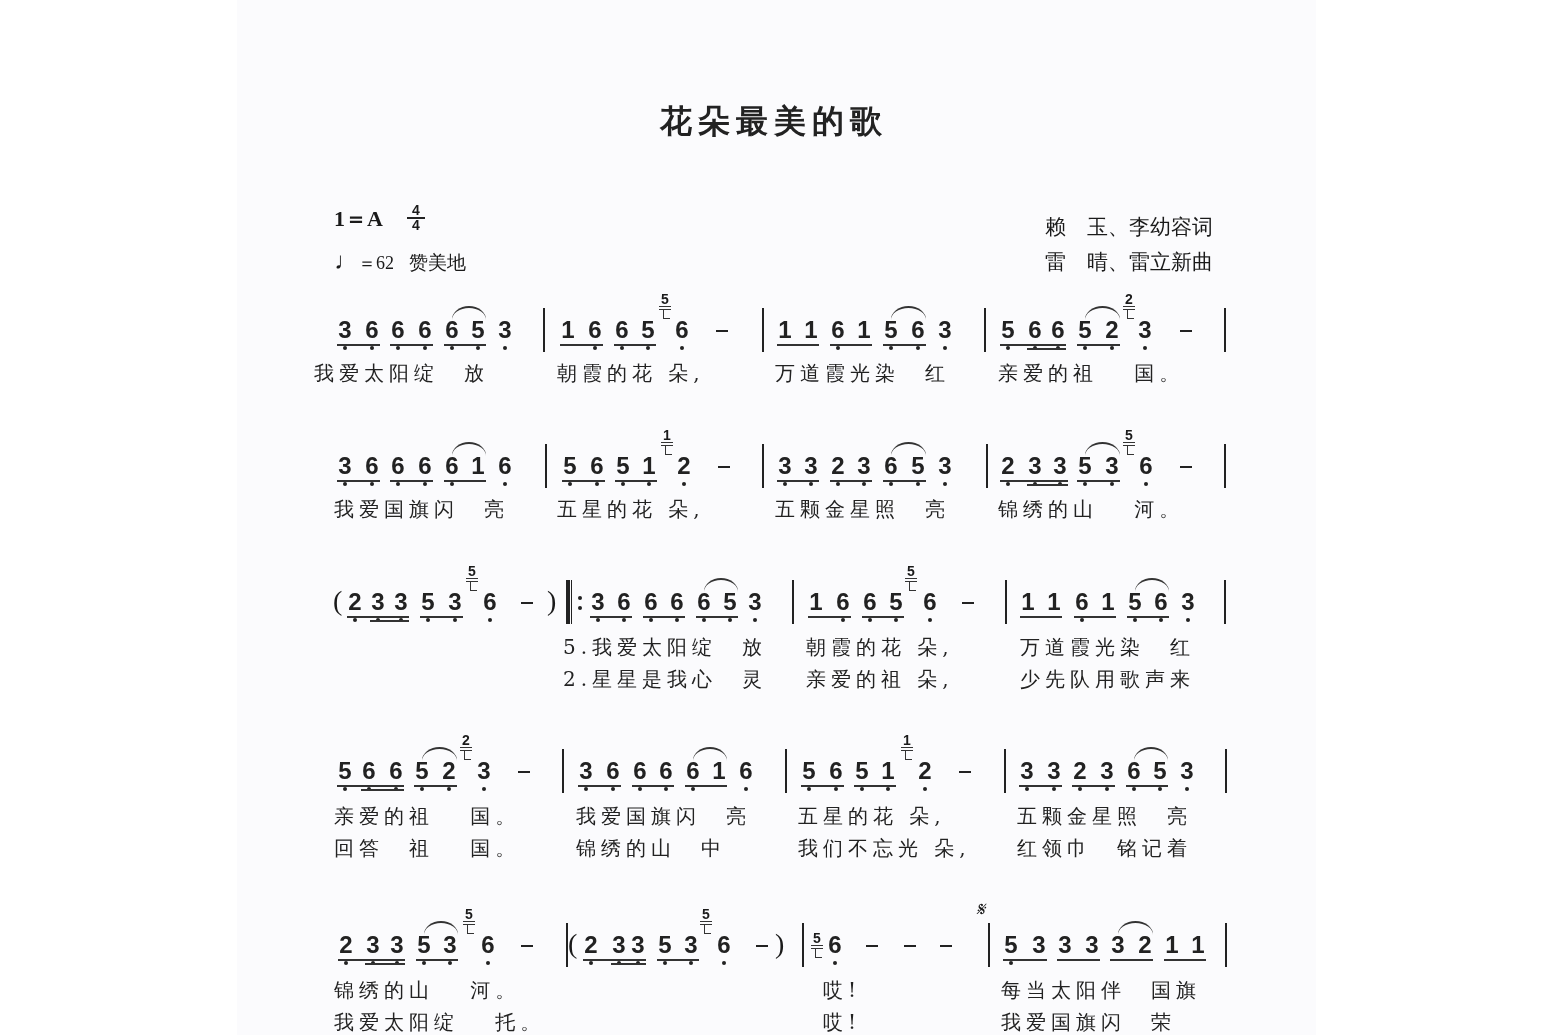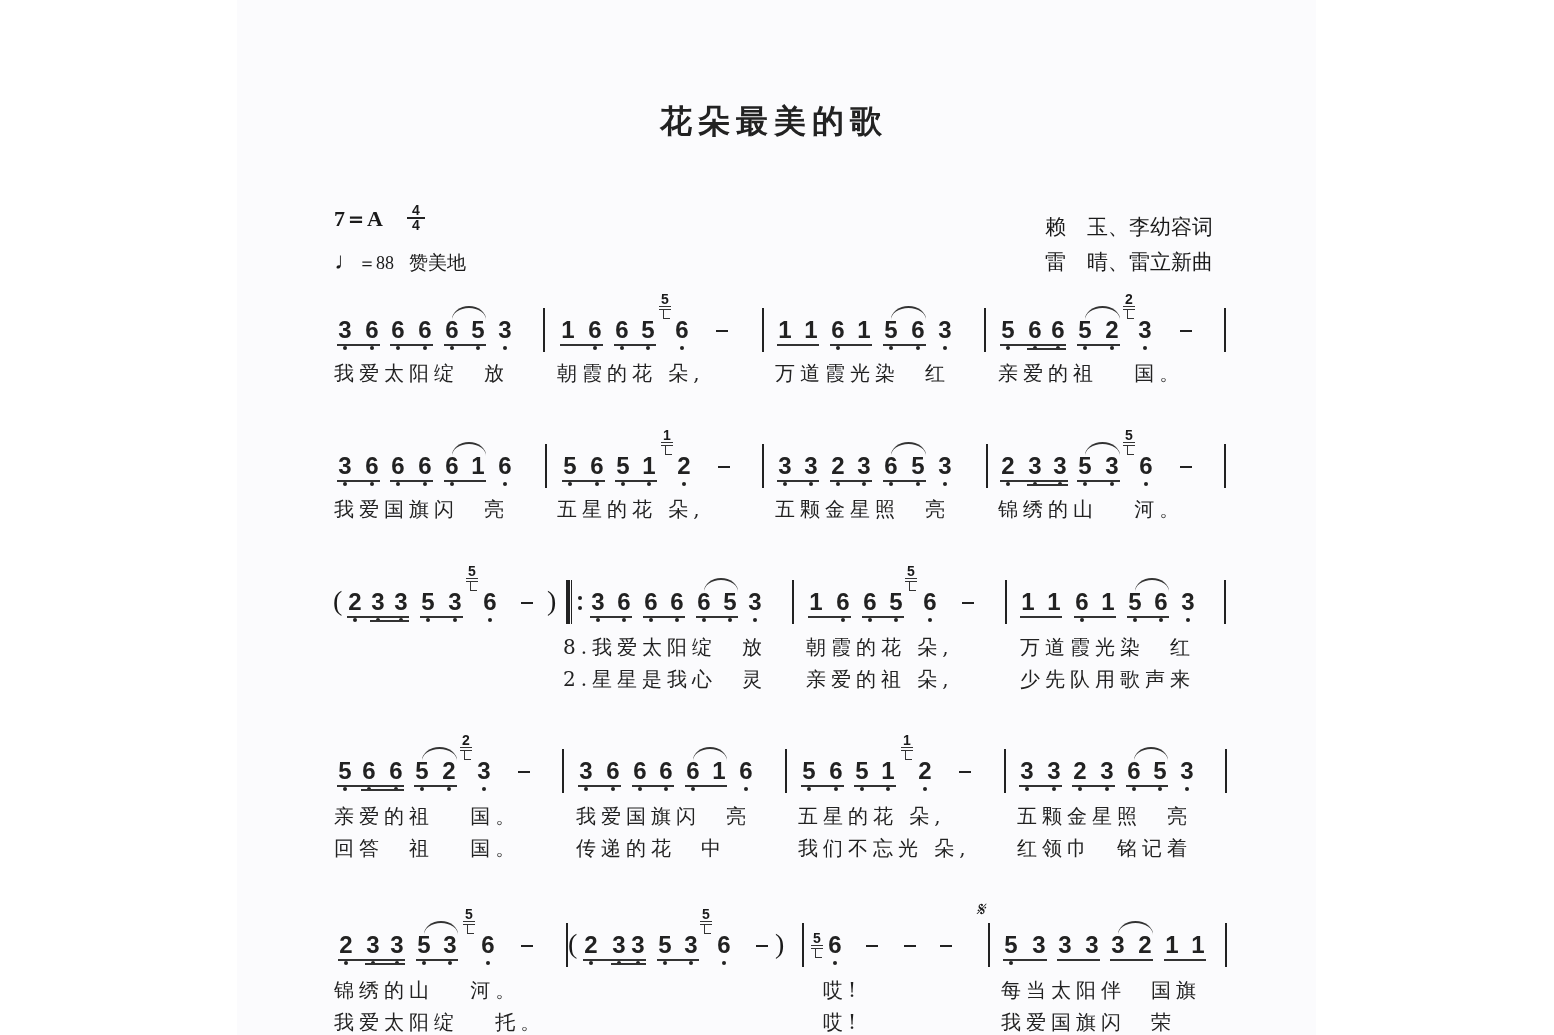--- a/index.html
+++ b/index.html
@@ -30,27 +30,27 @@
   .repbar { position:absolute; height:44px; }
   .segno { position:absolute; font-family:"DejaVu Serif", serif; font-size:20px; font-style:italic; }
 </style>
 </head>
 <body>
 
 <div class="page"></div>
 
 <div class="abs title">花朵最美的歌</div>
 
-<div class="abs key">7＝A</div>
+<div class="abs key">1＝A</div>
 <div class="abs timesig">
   <span class="num">4</span>
   <span>4</span>
 </div>
 <div class="abs tempo">
-  <span class="note-glyph">♩</span><span>＝88</span>
+  <span class="note-glyph">♩</span><span>＝62</span>
 </div>
 <div class="abs expr">赞美地</div>
 <div class="abs credits">
   <div>赖　玉、李幼容词</div>
   <div>雷　晴、雷立新曲</div>
 </div>
 
 <div id="score">
     <div class="n" style="left: 337px; top: 318px;">3</div>
     <div class="dot" style="left: 343px; top: 346px;"></div>
@@ -119,21 +119,21 @@
     <div class="ul" style="left: 1000px; width: 66px; top: 344px;"></div>
     <div class="ul" style="left: 1027px; width: 39px; top: 348px;"></div>
     <div class="ul" style="left: 1077px; width: 43px; top: 344px;"></div>
     <div class="slur" style="left: 1085px; width: 35px; top: 306px;"></div>
     <div class="grace" style="left: 1123px; top: 292px;">2</div>
     <div class="graceul" style="left: 1123px; top: 306px;"></div>
     <div class="graceul" style="left: 1123px; top: 309px;"></div>
     <div class="gracehook" style="left: 1127px; top: 310px;"></div>
     <div class="dash" style="left: 1180px; top: 330px;"></div>
     <div class="bar" style="left: 1224px; top: 308px;"></div>
-    <div class="lyr" style="left: 334px; top: 360px;">我爱太阳绽　放</div>
+    <div class="lyr" style="left: 314px; top: 360px;">我爱太阳绽　放</div>
     <div class="lyr" style="left: 557px; top: 360px;">朝霞的花 朵,</div>
     <div class="lyr" style="left: 775px; top: 360px;">万道霞光染　红</div>
     <div class="lyr" style="left: 998px; top: 360px;">亲爱的祖　 国。</div>
     <div class="n" style="left: 337px; top: 454px;">3</div>
     <div class="dot" style="left: 343px; top: 482px;"></div>
     <div class="n" style="left: 364px; top: 454px;">6</div>
     <div class="dot" style="left: 370px; top: 482px;"></div>
     <div class="n" style="left: 390px; top: 454px;">6</div>
     <div class="dot" style="left: 396px; top: 482px;"></div>
     <div class="n" style="left: 417px; top: 454px;">6</div>
@@ -281,21 +281,21 @@
     <div class="dot" style="left: 1133px; top: 618px;"></div>
     <div class="n" style="left: 1153px; top: 590px;">6</div>
     <div class="dot" style="left: 1159px; top: 618px;"></div>
     <div class="n" style="left: 1180px; top: 590px;">3</div>
     <div class="dot" style="left: 1186px; top: 618px;"></div>
     <div class="ul" style="left: 1020px; width: 42px; top: 616px;"></div>
     <div class="ul" style="left: 1074px; width: 42px; top: 616px;"></div>
     <div class="ul" style="left: 1127px; width: 42px; top: 616px;"></div>
     <div class="slur" style="left: 1135px; width: 34px; top: 578px;"></div>
     <div class="bar" style="left: 1224px; top: 580px;"></div>
-    <div class="lyr" style="left: 563px; top: 634px;">8.我爱太阳绽　放</div>
+    <div class="lyr" style="left: 563px; top: 634px;">5.我爱太阳绽　放</div>
     <div class="lyr" style="left: 806px; top: 634px;">朝霞的花 朵,</div>
     <div class="lyr" style="left: 1020px; top: 634px;">万道霞光染　红</div>
     <div class="lyr" style="left: 563px; top: 666px;">2.星星是我心　灵</div>
     <div class="lyr" style="left: 806px; top: 666px;">亲爱的祖 朵,</div>
     <div class="lyr" style="left: 1020px; top: 666px;">少先队用歌声来</div>
     <div class="n" style="left: 337px; top: 759px;">5</div>
     <div class="dot" style="left: 343px; top: 787px;"></div>
     <div class="n" style="left: 361px; top: 759px;">6</div>
     <div class="dot" style="left: 367px; top: 787px;"></div>
     <div class="n" style="left: 388px; top: 759px;">6</div>
@@ -369,21 +369,21 @@
     <div class="ul" style="left: 1019px; width: 43px; top: 785px;"></div>
     <div class="ul" style="left: 1072px; width: 43px; top: 785px;"></div>
     <div class="ul" style="left: 1126px; width: 42px; top: 785px;"></div>
     <div class="slur" style="left: 1134px; width: 34px; top: 747px;"></div>
     <div class="bar" style="left: 1225px; top: 749px;"></div>
     <div class="lyr" style="left: 334px; top: 803px;">亲爱的祖　 国。</div>
     <div class="lyr" style="left: 576px; top: 803px;">我爱国旗闪　亮</div>
     <div class="lyr" style="left: 798px; top: 803px;">五星的花 朵,</div>
     <div class="lyr" style="left: 1017px; top: 803px;">五颗金星照　亮</div>
     <div class="lyr" style="left: 334px; top: 835px;">回答　祖　 国。</div>
-    <div class="lyr" style="left: 576px; top: 835px;">传递的花　中</div>
+    <div class="lyr" style="left: 576px; top: 835px;">锦绣的山　中</div>
     <div class="lyr" style="left: 798px; top: 835px;">我们不忘光 朵,</div>
     <div class="lyr" style="left: 1017px; top: 835px;">红领巾　铭记着</div>
     <div class="n" style="left: 338px; top: 933px;">2</div>
     <div class="dot" style="left: 344px; top: 961px;"></div>
     <div class="n" style="left: 365px; top: 933px;">3</div>
     <div class="dot" style="left: 371px; top: 961px;"></div>
     <div class="n" style="left: 389px; top: 933px;">3</div>
     <div class="dot" style="left: 395px; top: 961px;"></div>
     <div class="n" style="left: 416px; top: 933px;">5</div>
     <div class="dot" style="left: 422px; top: 961px;"></div>

